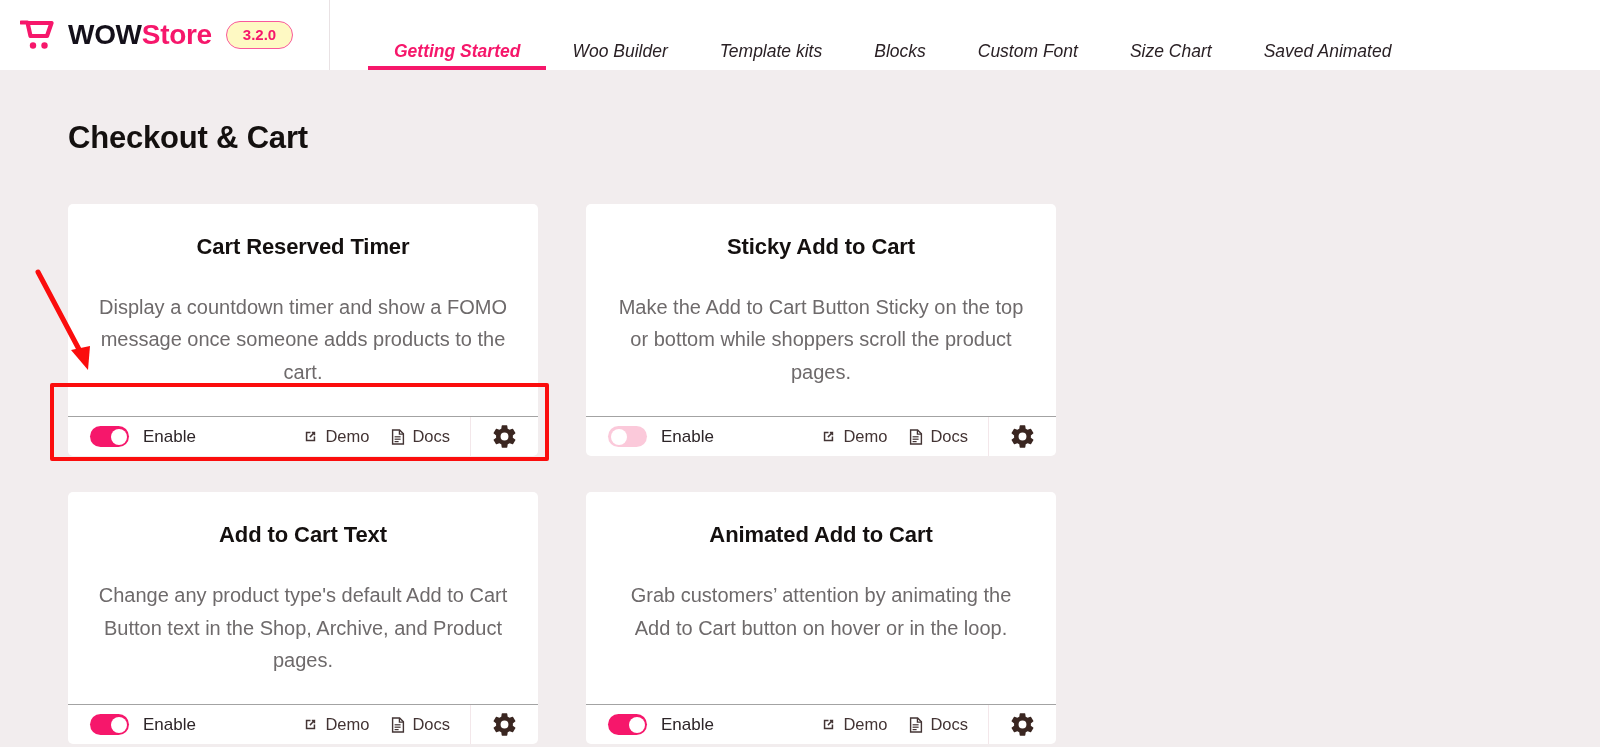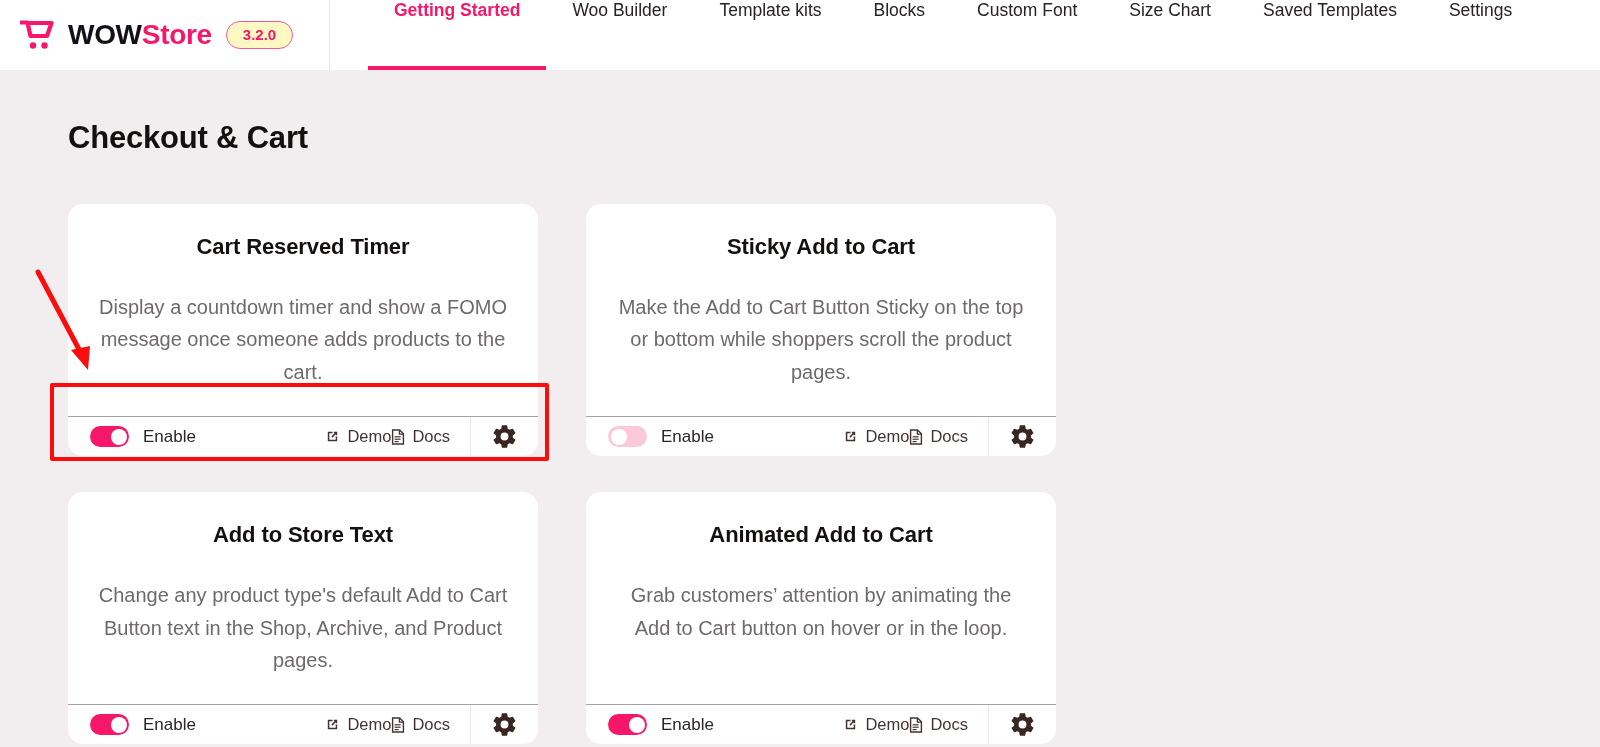--- a/index.html
+++ b/index.html
@@ -64,27 +64,28 @@
 
   .nav {
     display: flex;
     align-items: stretch;
     padding-left: 38px;
     gap: 0;
   }
 
   .nav-item {
     display: flex;
-    align-items: flex-start;
+    align-items: flex-end;
     position: relative;
     font-size: 17.5px;
     color: #2a2125;
-    padding: 0 26px;
+    padding: 8px 26px;
     white-space: nowrap;
     cursor: pointer;
+    font-style: italic;
   }
   .nav-item.active {
     color: #f6176b;
     font-weight: 700;
   }
   .nav-item.active::after {
     content: "";
     position: absolute;
     left: 0; right: 0;
     bottom: 0;
@@ -109,21 +110,21 @@
   .grid {
     display: flex;
     flex-wrap: wrap;
     gap: 36px 48px;
     width: 1490px;
   }
 
   .card {
     width: 470px;
     background: #ffffff;
-    border-radius: 15px;
+    border-radius: 5px;
     display: flex;
     flex-direction: column;
     position: relative;
   }
 
   .card-body {
     padding: 30px 30px 28px;
     text-align: center;
     flex: 1;
   }
@@ -175,20 +176,21 @@
     font-size: 17px;
     color: #2d2528;
     margin-left: 14px;
     white-space: nowrap;
   }
 
   .footer-links {
     margin-left: auto;
     display: flex;
     align-items: center;
+    gap: 22px;
     padding-right: 20px;
   }
 
   .flink {
     display: flex;
     align-items: center;
     gap: 7px;
     font-size: 16.5px;
     color: #433434;
     cursor: pointer;
@@ -265,24 +267,21 @@
     <div class="nav-item">
       <span>Blocks</span>
     </div>
     <div class="nav-item">
       <span>Custom Font</span>
     </div>
     <div class="nav-item">
       <span>Size Chart</span>
     </div>
     <div class="nav-item">
-      <span>Saved Templates</span>
-    </div>
-    <div class="nav-item">
-      <span>Settings</span>
+      <span>Saved Animated</span>
     </div>
   </nav>
 </div>
 
 <div class="main">
 
   <h1 class="page-title">Checkout &amp; Cart</h1>
 
   <div class="grid">
 
@@ -367,21 +366,21 @@
             <svg width="27" height="27" viewBox="0 0 24 24">
                 <path fill="#3a2621" d="M19.4 13c.04-.32.06-.66.06-1s-.02-.68-.07-1l2.1-1.63a.5.5 0 0 0 .12-.64l-2-3.46a.5.5 0 0 0-.6-.22l-2.48 1a7.3 7.3 0 0 0-1.7-.98l-.38-2.65A.49.49 0 0 0 14 2h-4a.49.49 0 0 0-.49.42l-.38 2.65c-.6.25-1.17.58-1.7.98l-2.48-1a.5.5 0 0 0-.6.22l-2 3.46a.5.5 0 0 0 .12.64L4.57 11c-.05.32-.07.66-.07 1s.02.68.07 1l-2.1 1.63a.5.5 0 0 0-.12.64l2 3.46c.12.22.39.3.6.22l2.48-1c.53.4 1.1.73 1.7.98l.38 2.65c.04.24.25.42.49.42h4c.24 0 .45-.18.49-.42l.38-2.65c.6-.25 1.17-.58 1.7-.98l2.48 1c.22.08.48 0 .6-.22l2-3.46a.5.5 0 0 0-.12-.64L19.4 13ZM12 15.5A3.5 3.5 0 1 1 15.5 12 3.5 3.5 0 0 1 12 15.5Z"></path>
               </svg>
           </span>
         </div>
       </div>
     </div>
 
     <div class="card">
       <div class="card-body">
-        <div class="card-title">Add to Store Text</div>
+        <div class="card-title">Add to Cart Text</div>
         <div class="card-desc">Change any product type's default Add to Cart Button text in the Shop, Archive, and Product pages.</div>
       </div>
       <div class="card-footer">
         <div class="toggle on">
             <span class="knob"></span>
           </div>
         <span class="enable-label">Enable</span>
         <div class="footer-links">
           <div class="flink">
             <span>

